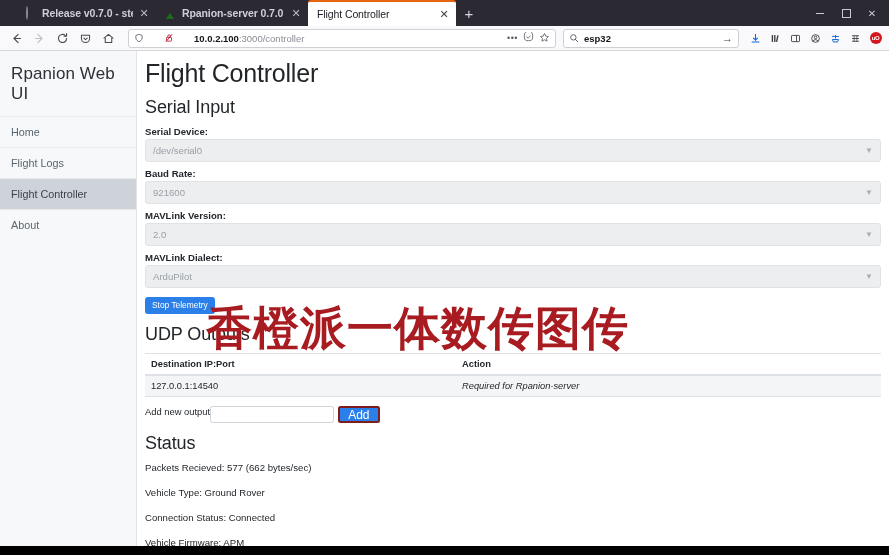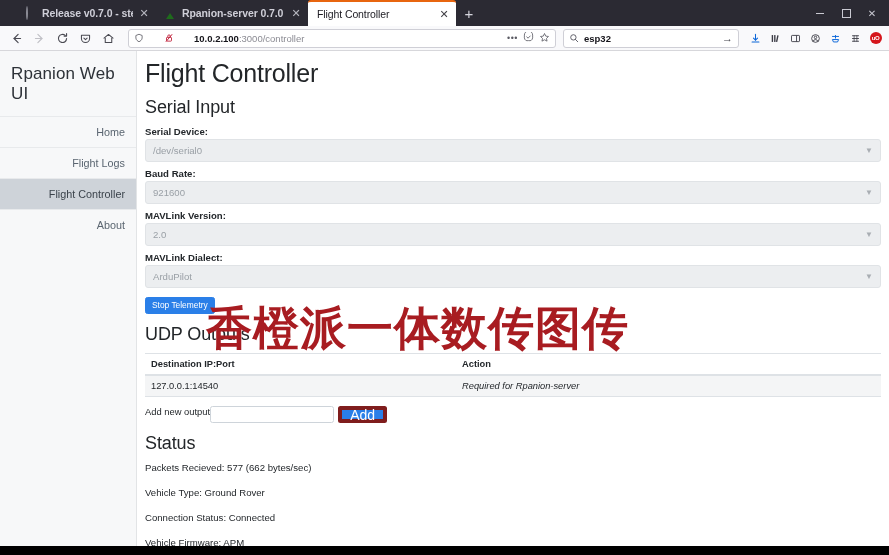--- a/index.html
+++ b/index.html
@@ -113,21 +113,20 @@
     width: 137px; flex: 0 0 137px; background: #f7f8f9;
     border-right: 1px solid #e2e4e6;
   }
   .brand {
     padding: 13px 11px 12px 11px; font-size: 17px; color: #2d3238;
     font-weight: normal; letter-spacing: .1px;
   }
   .navitem {
     padding: 9px 11px; font-size: 10.8px; color: #5a6570;
     border-top: 1px solid #e8eaec;
-    text-align: right;
   }
   .navitem.active { background: #ced3d9; color: #3b434b; }
 
   .content {
     flex: 1 1 auto; padding: 8px 8px 0 8px; position: relative;
     overflow: hidden; background: #fff;
   }
   h1.title {
     font-size: 25px; font-weight: normal; color: #232629;
     letter-spacing: -.2px; margin-bottom: 9px;
@@ -144,22 +143,22 @@
     padding: 0 7px; margin-bottom: 6px; font-size: 9.6px; color: #9aa0a6;
   }
   .select .val { flex: 1 1 auto; }
   .chev { color: #a9aeb3; font-size: 8px; }
   .btn-primary {
     display: inline-block; background: #2a7fe8; border: 1px solid #2a7fe8;
     color: #fff; font-size: 8.4px; padding: 3px 6px 4px 6px;
     border-radius: 2.5px; line-height: 1;
   }
   .btn-add {
-    background: #2a7fe8; border: 4px solid #7f1d1d; color: #fff;
-    font-size: 14px; padding: 0 8px; height: 17px; border-radius: 2.5px;
+    background: #2a7fe8; border: 2px solid #7f1d1d; color: #fff;
+    font-size: 12px; padding: 0 8px; height: 17px; border-radius: 2.5px;
     display: flex; align-items: center;
   }
 
   table.udp { width: 100%; border-collapse: collapse; margin-top: 2px; }
   table.udp th {
     text-align: left; font-size: 9.3px; color: #23272b; font-weight: bold;
     padding: 5px 6px; border-top: 1px solid #dee2e6;
     border-bottom: 2px solid #dee2e6;
   }
   table.udp td {

